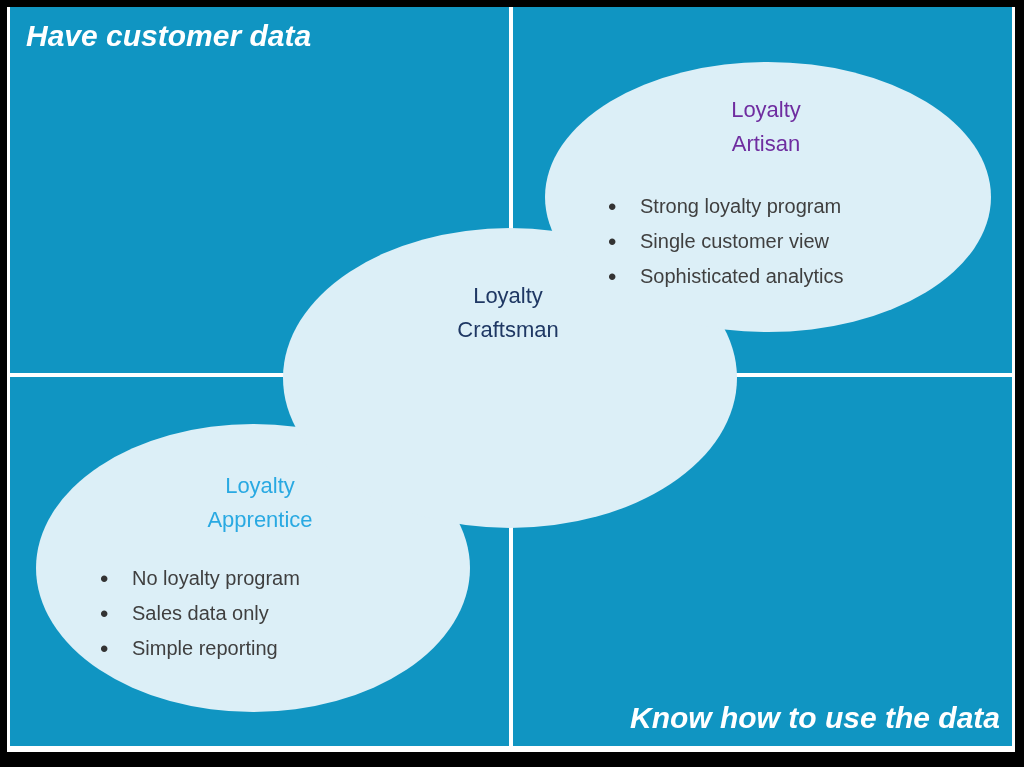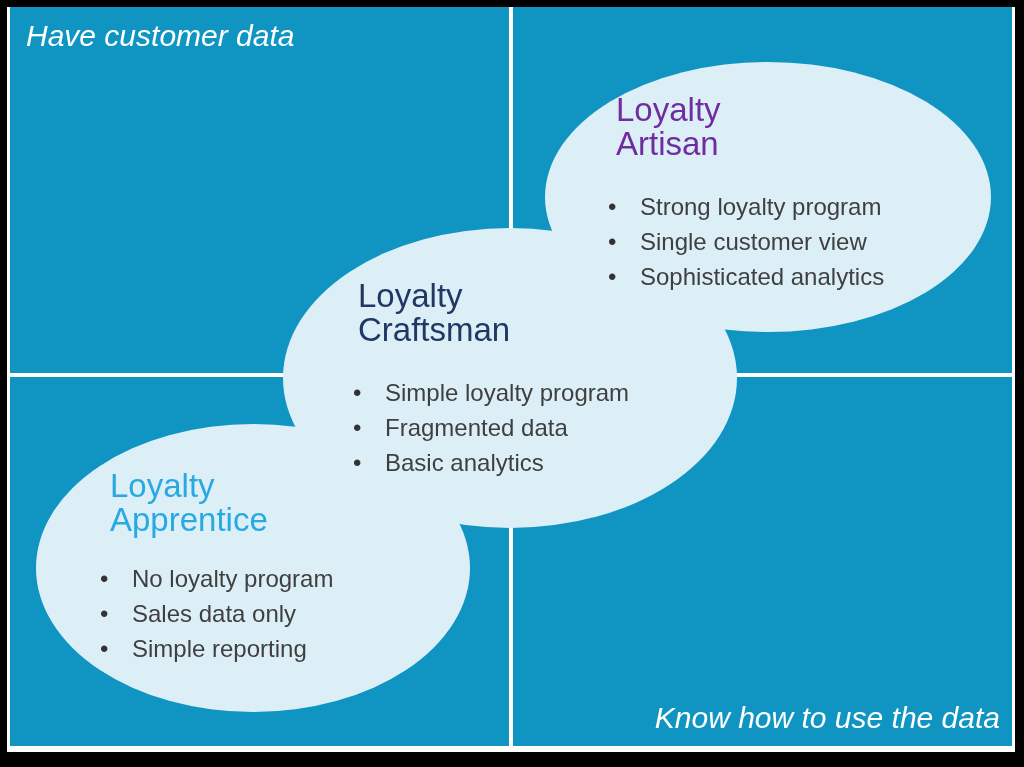--- a/index.html
+++ b/index.html
@@ -55,37 +55,38 @@
     z-index: 2;
   }
   .blob.apprentice { left: 26px;  top: 417px; width: 434px; height: 288px; }
   .blob.craftsman  { left: 273px; top: 221px; width: 454px; height: 300px; }
   .blob.artisan    { left: 535px; top: 55px;  width: 446px; height: 270px; }
 
   
   .stage-title {
     position: absolute;
     width: 300px;
+    text-align: center;
     white-space: pre-line;
-    font-size: 33px;
+    font-size: 22px;
     line-height: 34px;
     font-weight: 400;
     z-index: 3;
     letter-spacing: 0px;
   }
   .stage-title.apprentice { left: 100px; top: 462px; color: #29A9E2; }
   .stage-title.craftsman  { left: 348px; top: 272px; color: #1F3864; }
   .stage-title.artisan    { left: 606px; top: 86px;  color: #6F2DA0; }
 
   ul.bullets {
     position: absolute;
     margin: 0;
     padding: 0;
     list-style: none;
-    font-size: 24px;
+    font-size: 20px;
     line-height: 35px;
     color: #3F3F3F;
     z-index: 3;
   }
   ul.bullets li {
     position: relative;
     padding-left: 32px;
     white-space: nowrap;
   }
   ul.bullets li::before {
@@ -97,21 +98,21 @@
     color: #333333;
   }
   ul.bullets.apprentice { left: 90px;  top: 554px; }
   ul.bullets.craftsman  { left: 343px; top: 368px; }
   ul.bullets.artisan    { left: 598px; top: 182px; }
 
   
   .axis-label {
     position: absolute;
     color: #ffffff;
-    font-weight: 400;
+    font-weight: 700;
     font-style: italic;
     font-size: 30px;
     z-index: 3;
     white-space: nowrap;
   }
   .axis-label.top-left { left: 16px; top: 12px; }
   .axis-label.bottom-right { right: 12px; top: 694px; text-align: right; }
 </style>
 </head>
 <body>
@@ -133,25 +134,20 @@
     <div class="stage-title apprentice">Loyalty
 Apprentice</div>
     <ul class="bullets apprentice">
       <li>No loyalty program</li>
       <li>Sales data only</li>
       <li>Simple reporting</li>
     </ul>
 
     <div class="stage-title craftsman">Loyalty
 Craftsman</div>
-    <ul class="bullets craftsman">
-      <li>Simple loyalty program</li>
-      <li>Fragmented data</li>
-      <li>Basic analytics</li>
-    </ul>
 
     <div class="stage-title artisan">Loyalty
 Artisan</div>
     <ul class="bullets artisan">
       <li>Strong loyalty program</li>
       <li>Single customer view</li>
       <li>Sophisticated analytics</li>
     </ul>
 
   </div>

